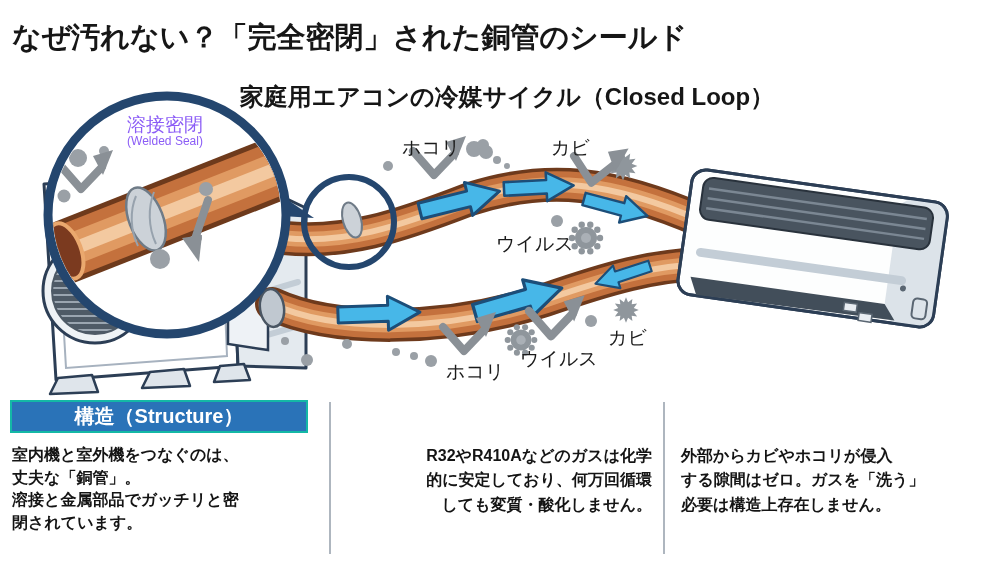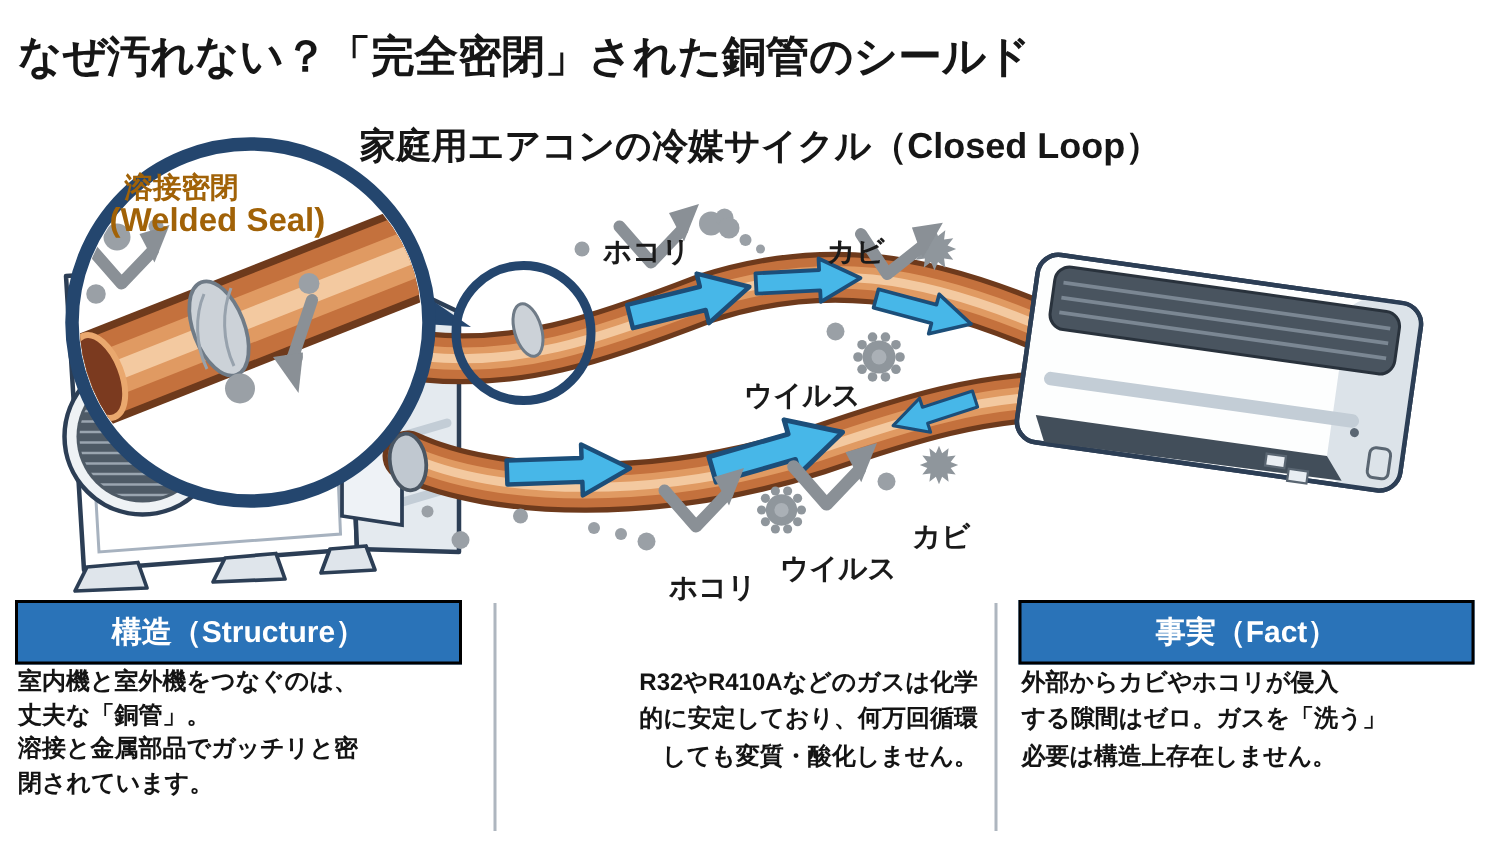--- a/index.html
+++ b/index.html
@@ -3,32 +3,32 @@
 <meta charset="utf-8">
 <style>
   html,body{margin:0;padding:0;background:#fff;}
   .stage{position:relative;width:991px;height:561px;background:#ffffff;overflow:hidden;
          font-family:"Liberation Sans","DejaVu Sans",sans-serif;color:#141414;padding-left:23px;}
   .art{position:absolute;left:0;top:0;}
   .title{position:absolute;left:12px;top:18px;font-size:29px;font-weight:800;
          color:#161616;white-space:nowrap;}
   .subtitle{position:absolute;left:0;right:0;top:81px;text-align:center;
             font-size:24px;font-weight:800;color:#161616;}
-  .maglabel{position:absolute;text-align:left;font-weight:700;color:#a16207;}
+  .maglabel{position:absolute;text-align:center;font-weight:400;color:#8b5cf6;}
   .maglabel.jp{left:83px;top:112px;width:164px;font-size:19px;}
-  .maglabel.en{left:73px;top:134px;width:184px;font-size:22px;}
-  .plabel{position:absolute;font-size:19px;font-weight:700;color:#1a1a1a;white-space:nowrap;margin-top:20px;}
+  .maglabel.en{left:73px;top:134px;width:184px;font-size:12px;}
+  .plabel{position:absolute;font-size:19px;font-weight:400;color:#1a1a1a;white-space:nowrap;}
   .lbl-dust-top{left:402px;top:135px;}
   .lbl-mold-top{left:551px;top:135px;}
   .lbl-virus-mid{left:496px;top:231px;}
   .lbl-dust-bottom{left:446px;top:359px;}
   .lbl-virus-bottom{left:520px;top:346px;}
   .lbl-mold-bottom{left:608px;top:325px;}
-  .col-header{position:absolute;top:400px;height:43px;box-sizing:border-box;
-              background:#2a73b8;border:2px solid #000000;color:#ffffff;
+  .col-header{position:absolute;top:400px;height:33px;box-sizing:border-box;
+              background:#2a73b8;border:2px solid #14b8a6;color:#ffffff;
               font-size:20px;font-weight:700;display:flex;align-items:center;justify-content:center;}
   .col-body{position:absolute;top:444px;font-size:16px;font-weight:700;color:#141414;
             line-height:1.42;white-space:pre-line;}
   .hdr-1{left:10px;width:298px;}  .body-1{left:12px;width:306px;}
   .hdr-2{left:344px;width:302px;} .body-2{left:346px;width:306px;line-height:1.52;text-align:right;}
   .hdr-3{left:679px;width:304px;} .body-3{left:681px;width:304px;line-height:1.52;}
   .vdivider{position:absolute;top:402px;height:152px;width:2px;background:#aeb6bf;}
   .vd-1{left:329px;} .vd-2{left:663px;}
 </style>
 </head>
@@ -209,21 +209,20 @@
   <div class="maglabel en">(Welded Seal)</div>
 
   <div class="plabel lbl-dust-top">ホコリ</div>
   <div class="plabel lbl-mold-top">カビ</div>
   <div class="plabel lbl-virus-mid">ウイルス</div>
   <div class="plabel lbl-dust-bottom">ホコリ</div>
   <div class="plabel lbl-virus-bottom">ウイルス</div>
   <div class="plabel lbl-mold-bottom">カビ</div>
 
   <div class="col-header hdr-1">構造（Structure）</div>
-  <div class="col-header hdr-3">事実（Fact）</div>
 
   <div class="col-body body-1">室内機と室外機をつなぐのは、
 丈夫な「銅管」。
 溶接と金属部品でガッチリと密
 閉されています。</div>
   <div class="col-body body-2">R32やR410Aなどのガスは化学
 的に安定しており、何万回循環
 しても変質・酸化しません。</div>
   <div class="col-body body-3">外部からカビやホコリが侵入
 する隙間はゼロ。ガスを「洗う」

